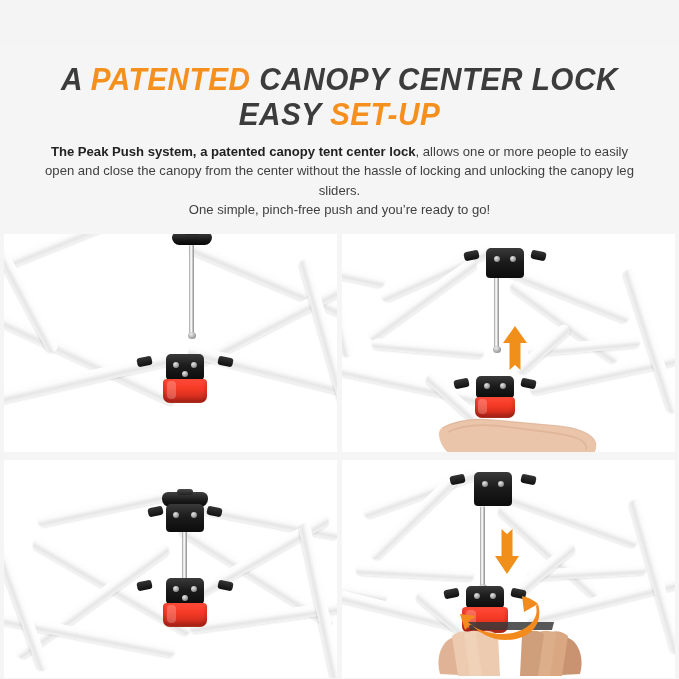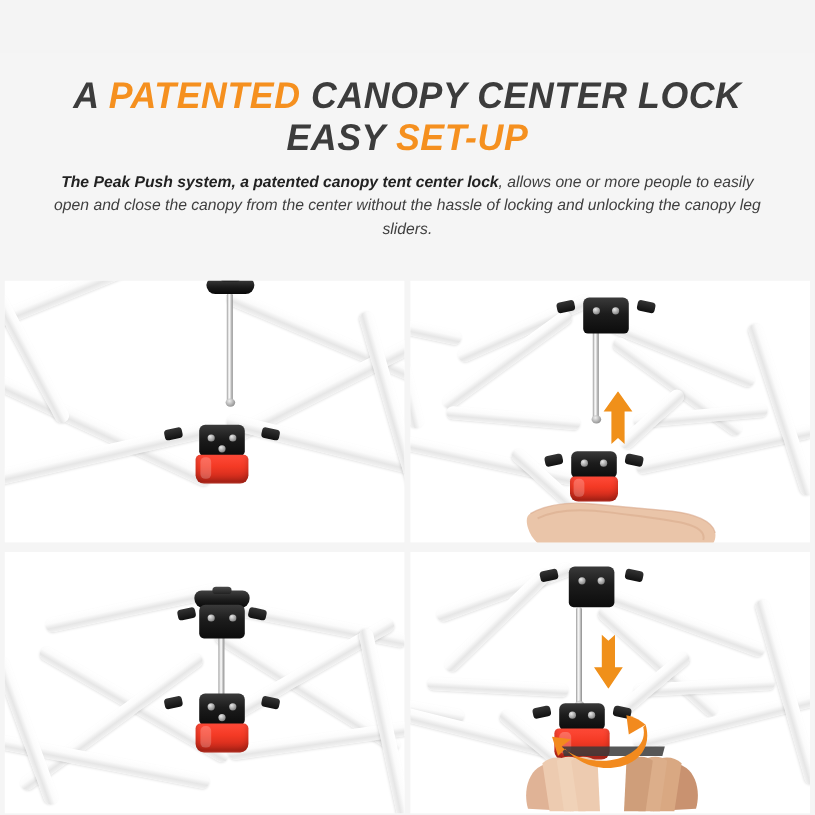--- a/index.html
+++ b/index.html
@@ -26,21 +26,20 @@
   .title-line2 { margin-top: -2px; }
 
   .body-copy {
     margin-top: 9px;
     font-size: 13.1px;
     line-height: 1.47;
     color: #3f3f3f;
     max-width: 600px;
     margin-left: auto; margin-right: auto;
     text-align: center;
-    font-style: italic;
   }
   .body-copy b { font-weight: bold; color: #222; }
 
   
   .grid {
     position: absolute;
     left: 0; top: 190px;
     width: 679px; height: 444px;
   }
   .panel {
@@ -151,20 +150,21 @@
 
 <div class="page">
 
   <div class="header">
     <div class="title"><span>A </span><span class="hl">PATENTED</span><span> CANOPY CENTER LOCK</span></div>
 
     <div class="title title-line2"><span>EASY </span><span class="hl">SET-UP</span></div>
 
     <div class="body-copy">
       <b>The Peak Push system, a patented canopy tent center lock</b><span>, allows one or more people to easily open and close the canopy from the center without the hassle of locking and unlocking the canopy leg sliders.</span><br>
+      <span>One simple, pinch-free push and you’re ready to go!</span>
     </div>
   </div>
 
   <div class="grid">
 
     <div class="panel p-tl">
       <div class="plate"></div>
       <div class="stage">
 
         <div class="tube" style="left:-10px; top:28px; width:190px; height:13px; transform:rotate(-22deg);"></div>

